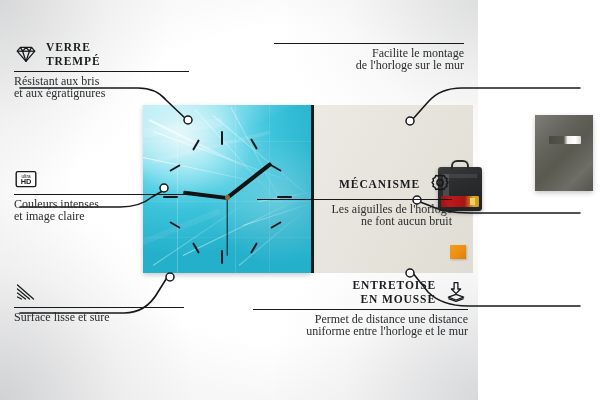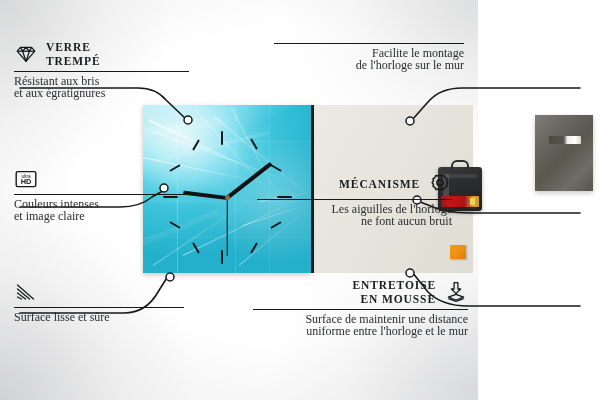--- a/index.html
+++ b/index.html
@@ -303,17 +303,17 @@
       </div>
       <svg class="ico" viewBox="0 0 24 24">
         <g fill="none" stroke="#17181a" stroke-width="1.3" stroke-linejoin="round">
           <path d="M10.1 2.6 H13.9 V9.0 H16.6 L12 13.6 L7.4 9.0 H10.1 Z"></path>
           <path d="M12 14.4 L19.6 17.2 L12 20.0 L4.4 17.2 Z"></path>
           <path d="M4.4 18.6 L12 21.4 L19.6 18.6"></path>
         </g>
       </svg>
     </div>
     <div class="rule"></div>
-    <div class="sub">Surface de maintenir une distance</div>
+    <div class="sub">Permet de distance une distance</div>
     <div class="sub">uniforme entre l'horloge et le mur</div>
   </div>
 
 </div>
 
 </body></html>

